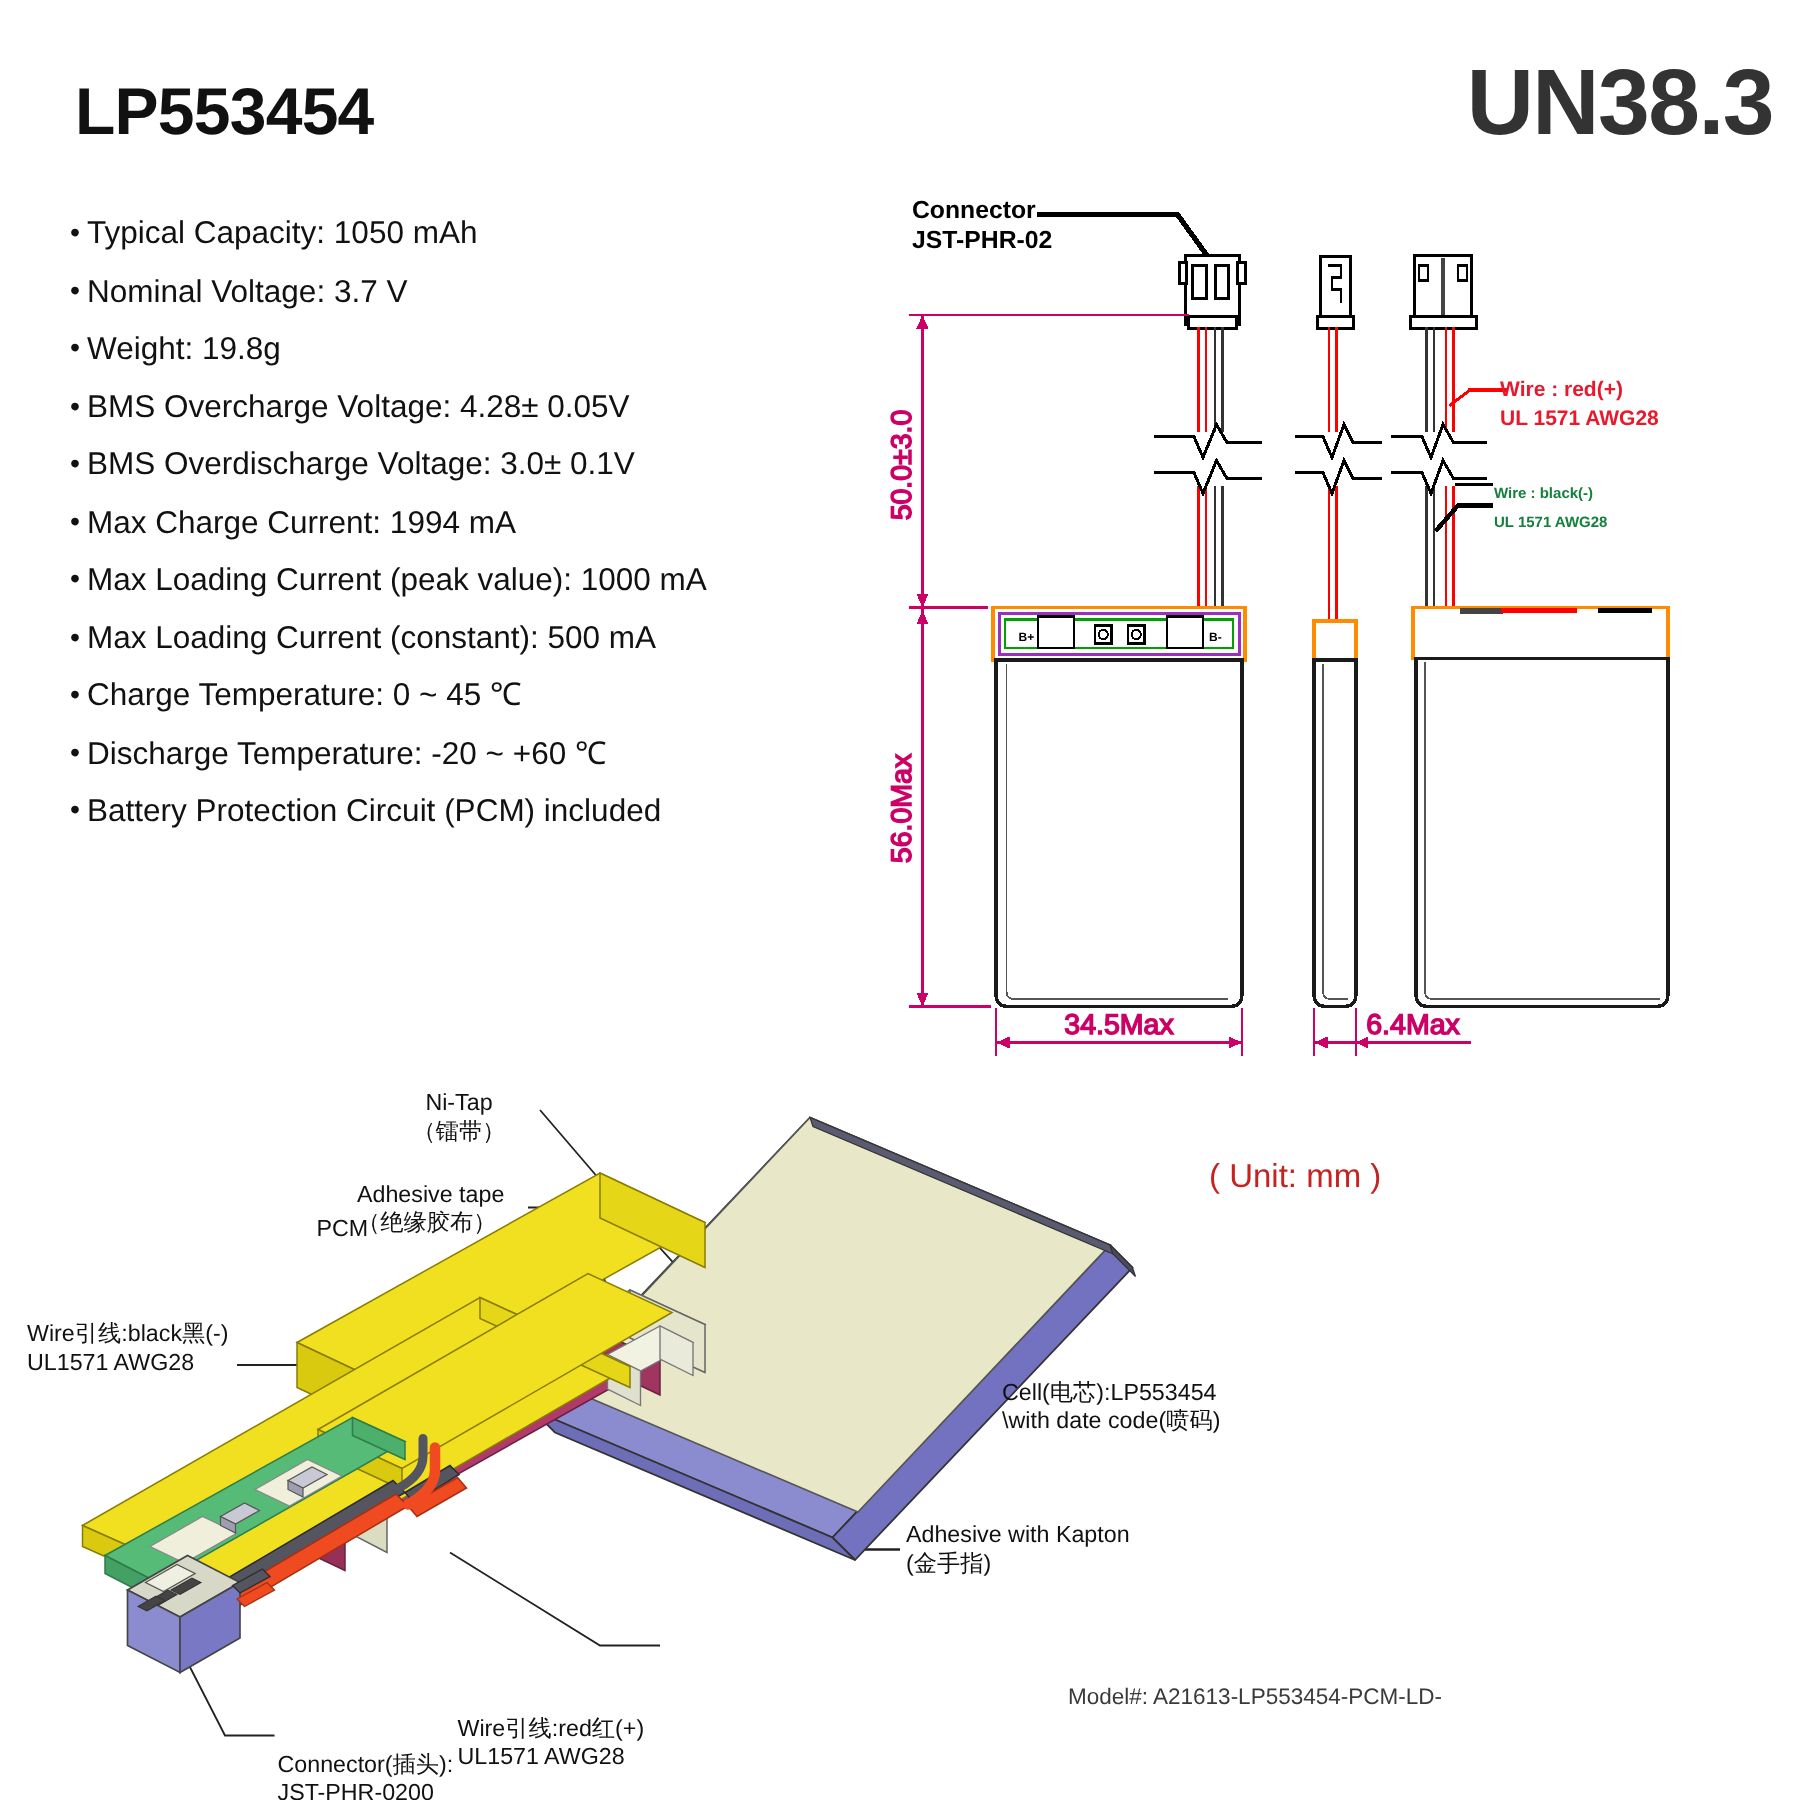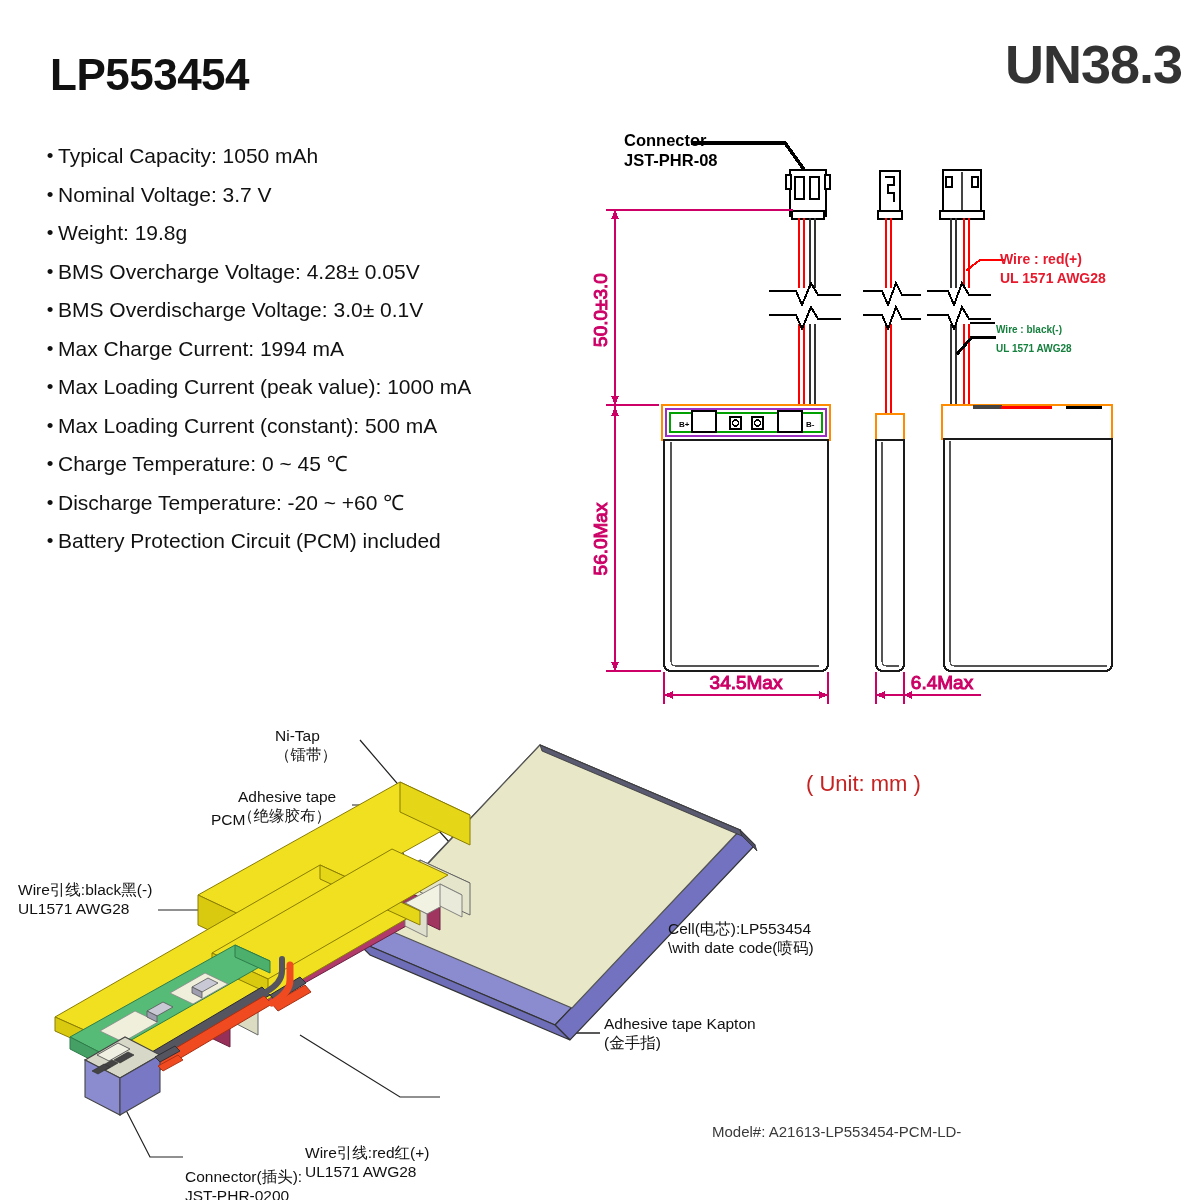--- a/index.html
+++ b/index.html
@@ -10,39 +10,39 @@
   }
   .page{position:relative;width:1200px;height:1200px;text-decoration:underline;}
 
   
   #title{
     position:absolute;left:50px;top:50px;
     font-size:44px;font-weight:700;color:#111;letter-spacing:-0.5px;
   }
   #un-badge{
     position:absolute;right:18px;top:33px;
-    font-size:54px;font-weight:700;color:#333333;letter-spacing:-1px;
+    font-size:62px;font-weight:700;color:#333333;letter-spacing:-1px;
   }
 
   
   #spec-list{position:absolute;left:42px;top:145px;width:520px;}
   .spec-row{display:flex;align-items:flex-start;margin-bottom:16.5px;}
   .spec-bullet{
     width:16px;flex:0 0 16px;color:#111;font-size:19px;line-height:22px;
     text-align:center;
   }
   .spec-text{font-size:21px;line-height:22px;color:#111;white-space:nowrap;}
 
   
   #tech-drawing{position:absolute;left:580px;top:115px;width:620px;height:600px;}
   #tech-drawing svg{display:block;}
   .lbl{font-family:"Liberation Sans", sans-serif;}
 
   #connector-label{
-    position:absolute;left:624px;top:130px;
+    position:absolute;left:608px;top:130px;
     font-size:16.5px;font-weight:700;color:#000;line-height:20px;
   }
   #wire-red-label{
     position:absolute;left:1000px;top:250px;
     font-size:14px;font-weight:700;color:#e8192c;line-height:19px;
   }
   #wire-black-label{
     position:absolute;left:996px;top:320px;
     font-size:10px;font-weight:700;color:#15803d;line-height:19px;
   }
@@ -50,21 +50,21 @@
     position:absolute;left:806px;top:731px;
     font-size:22px;color:#c62222;margin-top:40px;
   }
 
   
   #exploded{position:absolute;left:0px;top:715px;width:1000px;height:470px;}
   #exploded svg{display:block;}
 
   .cl{position:absolute;font-size:15.5px;color:#111;line-height:19px;}
 
-  #lbl-nitap{left:275px;top:726px;}
+  #lbl-nitap{left:275px;top:726px;text-align:center;}
   #lbl-adhesive{left:238px;top:787px;}
   #lbl-pcm{left:211px;top:810px;}
   #lbl-wire-black{left:18px;top:880px;}
   #lbl-cell{left:668px;top:919px;}
   #lbl-kapton{left:604px;top:1014px;}
   #lbl-wire-red{left:305px;top:1143px;}
   #lbl-connector{left:185px;top:1139px;margin-top:28px;}
 
   #model-number{
     position:absolute;left:712px;top:1123px;
@@ -259,21 +259,21 @@
           <path d="M 324 580 L 332 576 L 332 584 Z" stroke="none"></path>
           <line x1="324" y1="580" x2="400" y2="580" stroke-width="1.6"></line>
           <text x="362" y="574" font-family="'Liberation Sans',sans-serif" font-size="19" fill="#cc0066" text-anchor="middle">6.4Max</text>
         </g>
       </g>
     </svg>
   </div>
 
   <div id="connector-label" class="lbl">
     <div>Connector</div>
-    <div>JST-PHR-08</div>
+    <div>JST-PHR-02</div>
   </div>
 
   <div id="wire-red-label" class="lbl">
     <div>Wire : red(+)</div>
     <div>UL 1571 AWG28</div>
   </div>
 
   <div id="wire-black-label" class="lbl">
     <div>Wire : black(-)</div>
     <div>UL 1571 AWG28</div>
@@ -410,21 +410,21 @@
     <div>Wire引线:black黑(-)</div>
     <div>UL1571 AWG28</div>
   </div>
 
   <div id="lbl-cell" class="cl">
     <div>Cell(电芯):LP553454</div>
     <div>\with date code(喷码)</div>
   </div>
 
   <div id="lbl-kapton" class="cl">
-    <div>Adhesive tape Kapton</div>
+    <div>Adhesive with Kapton</div>
     <div>(金手指)</div>
   </div>
 
   <div id="lbl-wire-red" class="cl">
     <div>Wire引线:red红(+)</div>
     <div>UL1571 AWG28</div>
   </div>
 
   <div id="lbl-connector" class="cl">
     <div>Connector(插头):</div>

